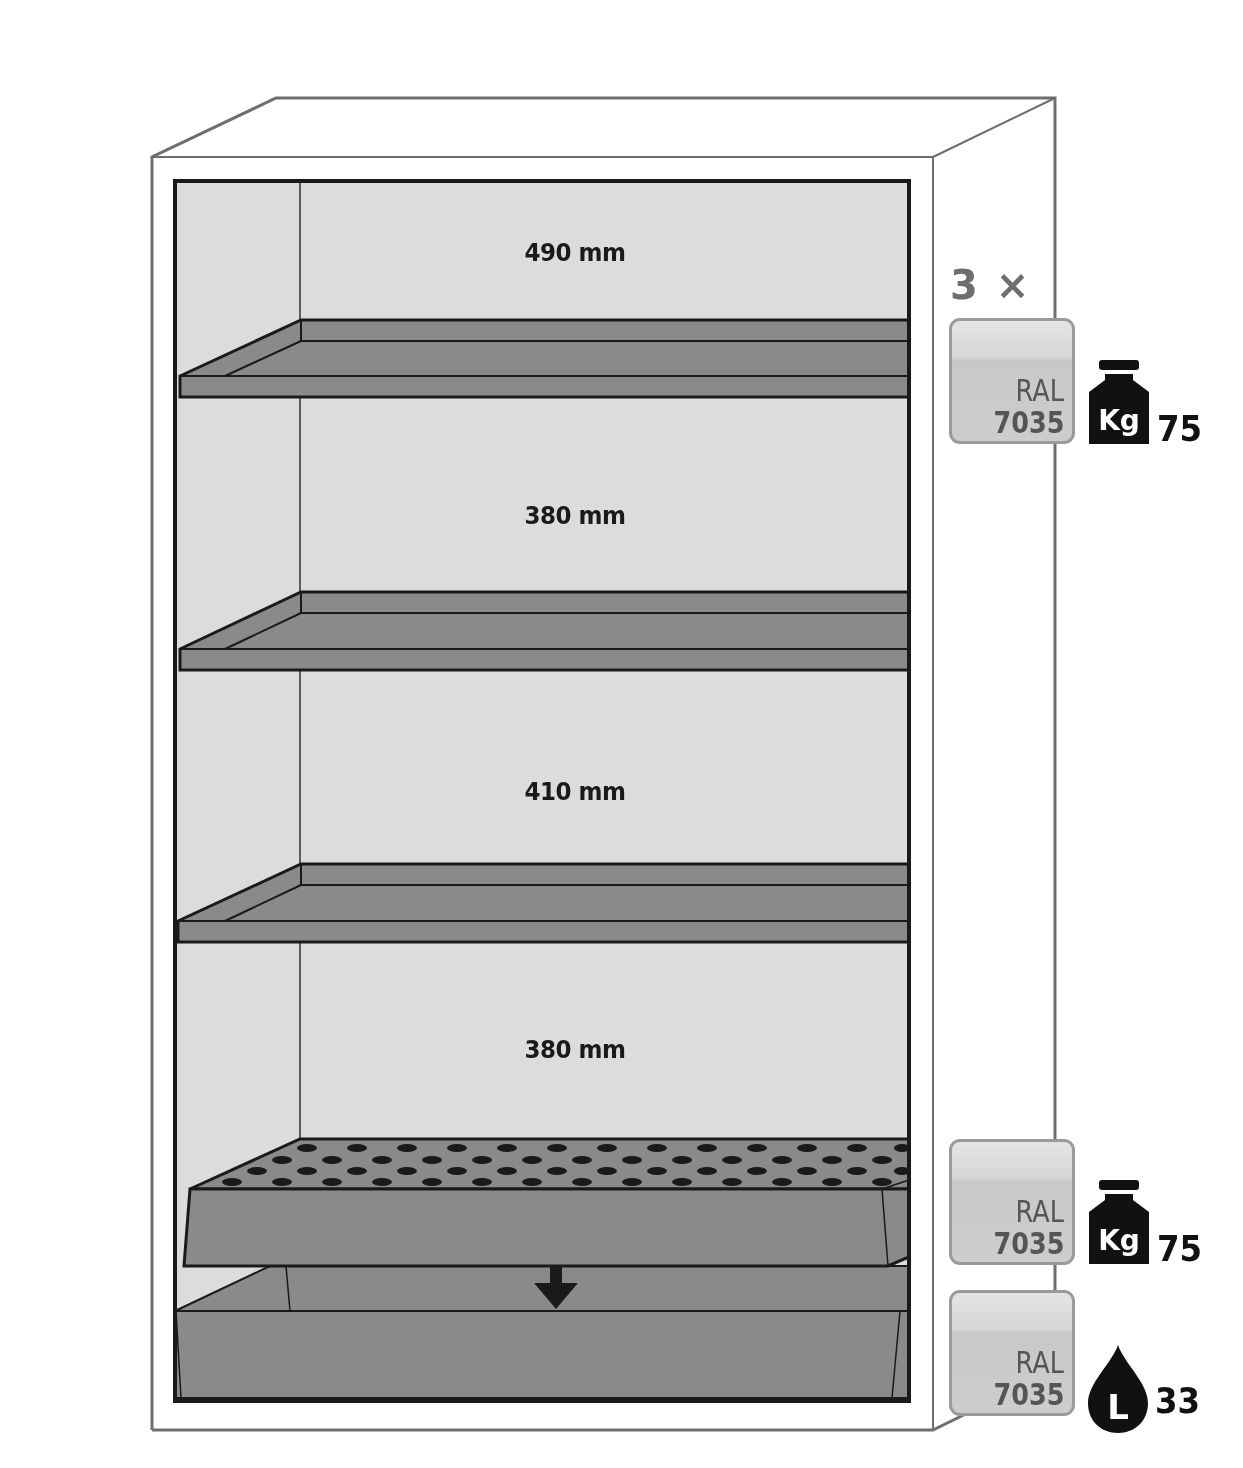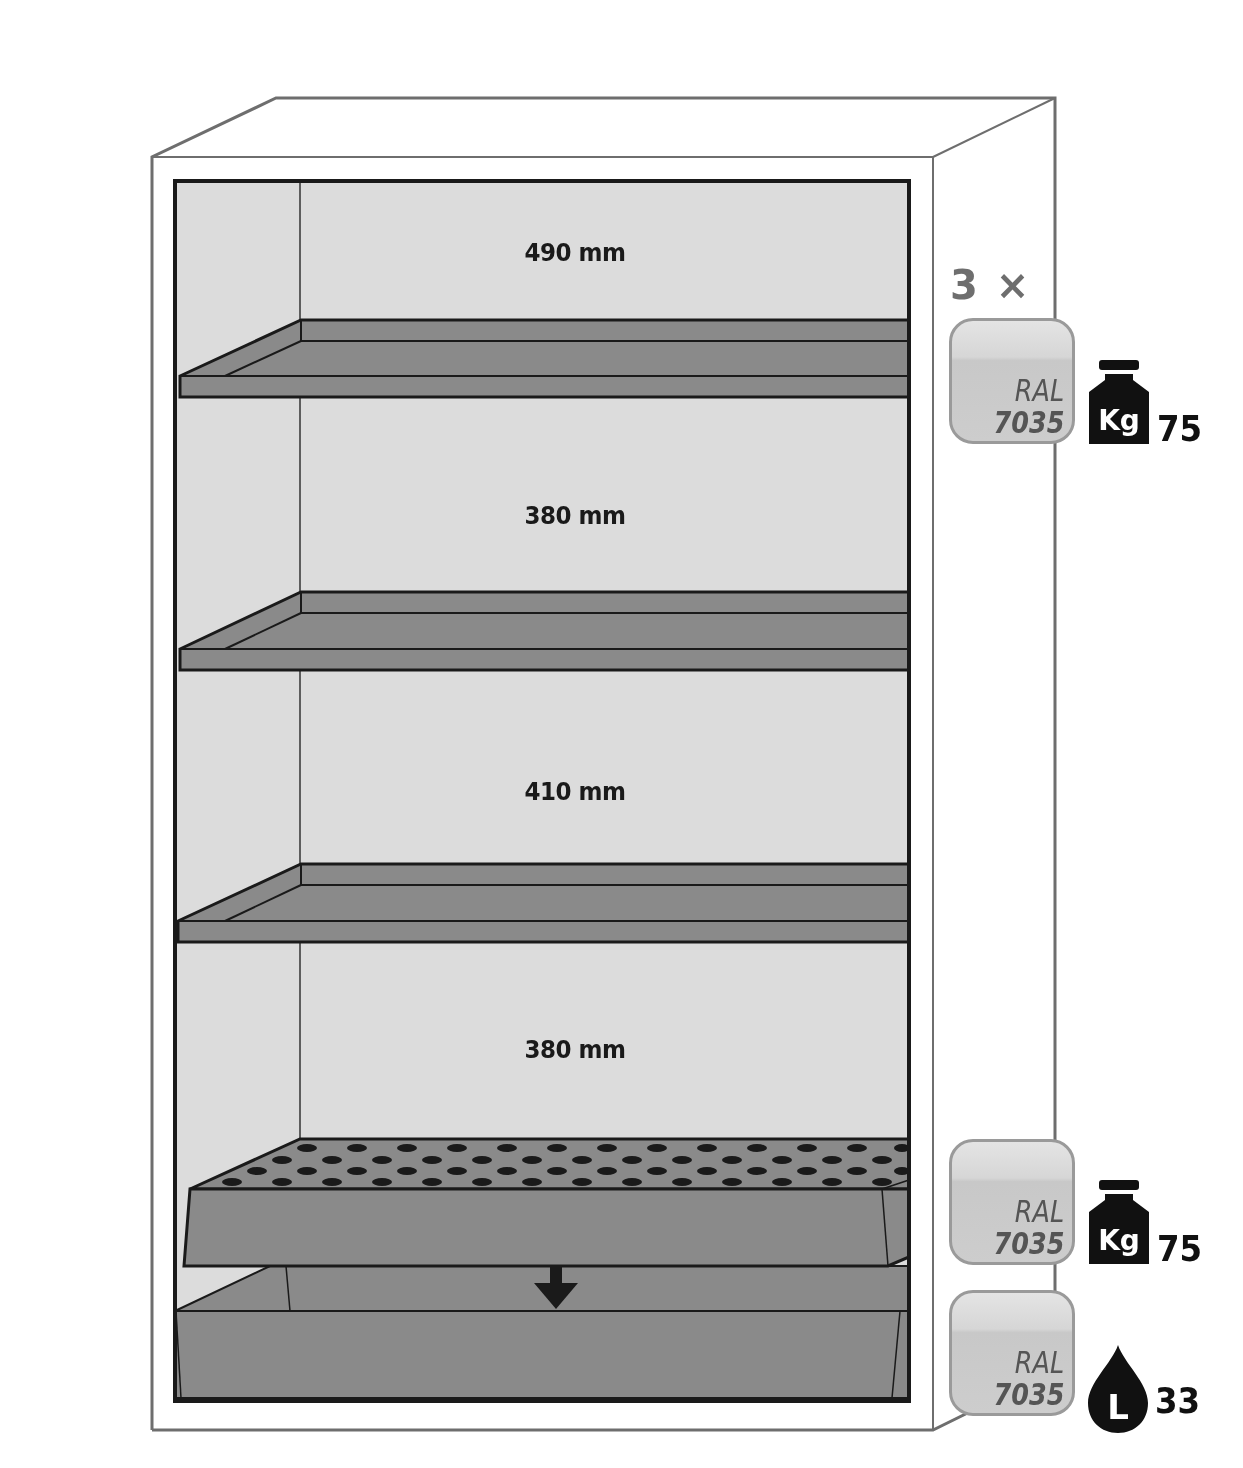--- a/index.html
+++ b/index.html
@@ -5,23 +5,23 @@
     html, body { margin: 0; padding: 0; background: #ffffff; }
     body { width: 1243px; height: 1468px; position: relative; overflow: hidden;
            font-family: "Liberation Sans", sans-serif; }
     #stage { position: absolute; left: 0; top: 0; width: 1243px; height: 1468px; }
     .dim-label { position: absolute; left: 430px; width: 290px; text-align: center;
                  font-family: "DejaVu Sans", sans-serif; font-weight: bold; font-size: 25px;
                  color: #1a1a1a; letter-spacing: -0.5px; transform: scaleX(0.92); }
     .qty { position: absolute; left: 950px; top: 262px; font-family: "DejaVu Sans", sans-serif;
            font-weight: bold; font-size: 40px; color: #6e6e6e; letter-spacing: 2px; }
     .ral-tile { position: absolute; left: 949px; width: 126px; height: 126px; box-sizing: border-box;
-                border: 3px solid #9a9a9a; border-radius: 24px;
+                border: 3px solid #9a9a9a; border-radius: 11px;
                 background: linear-gradient(180deg, #e4e4e4 0%, #d6d6d6 30%, #c8c8c8 33%, #cdcdcd 100%);
-                overflow: hidden; font-style: italic; }
+                overflow: hidden; }
     .ral-tile .ral { position: absolute; right: 8px; top: 52px; font-size: 30px; color: #555;
                      font-family: "DejaVu Sans", sans-serif; transform: scaleX(0.85); transform-origin: right; }
     .ral-tile .code { position: absolute; right: 8px; top: 84px; font-size: 30px; color: #555; font-weight: bold;
                       font-family: "DejaVu Sans", sans-serif; transform: scaleX(0.85); transform-origin: right; }
     .badge-val { position: absolute; font-family: "DejaVu Sans", sans-serif; font-weight: bold;
                  font-size: 36px; color: #111; transform: scaleX(0.9); transform-origin: left; }
   </style>
 </head>
 <body>
 

